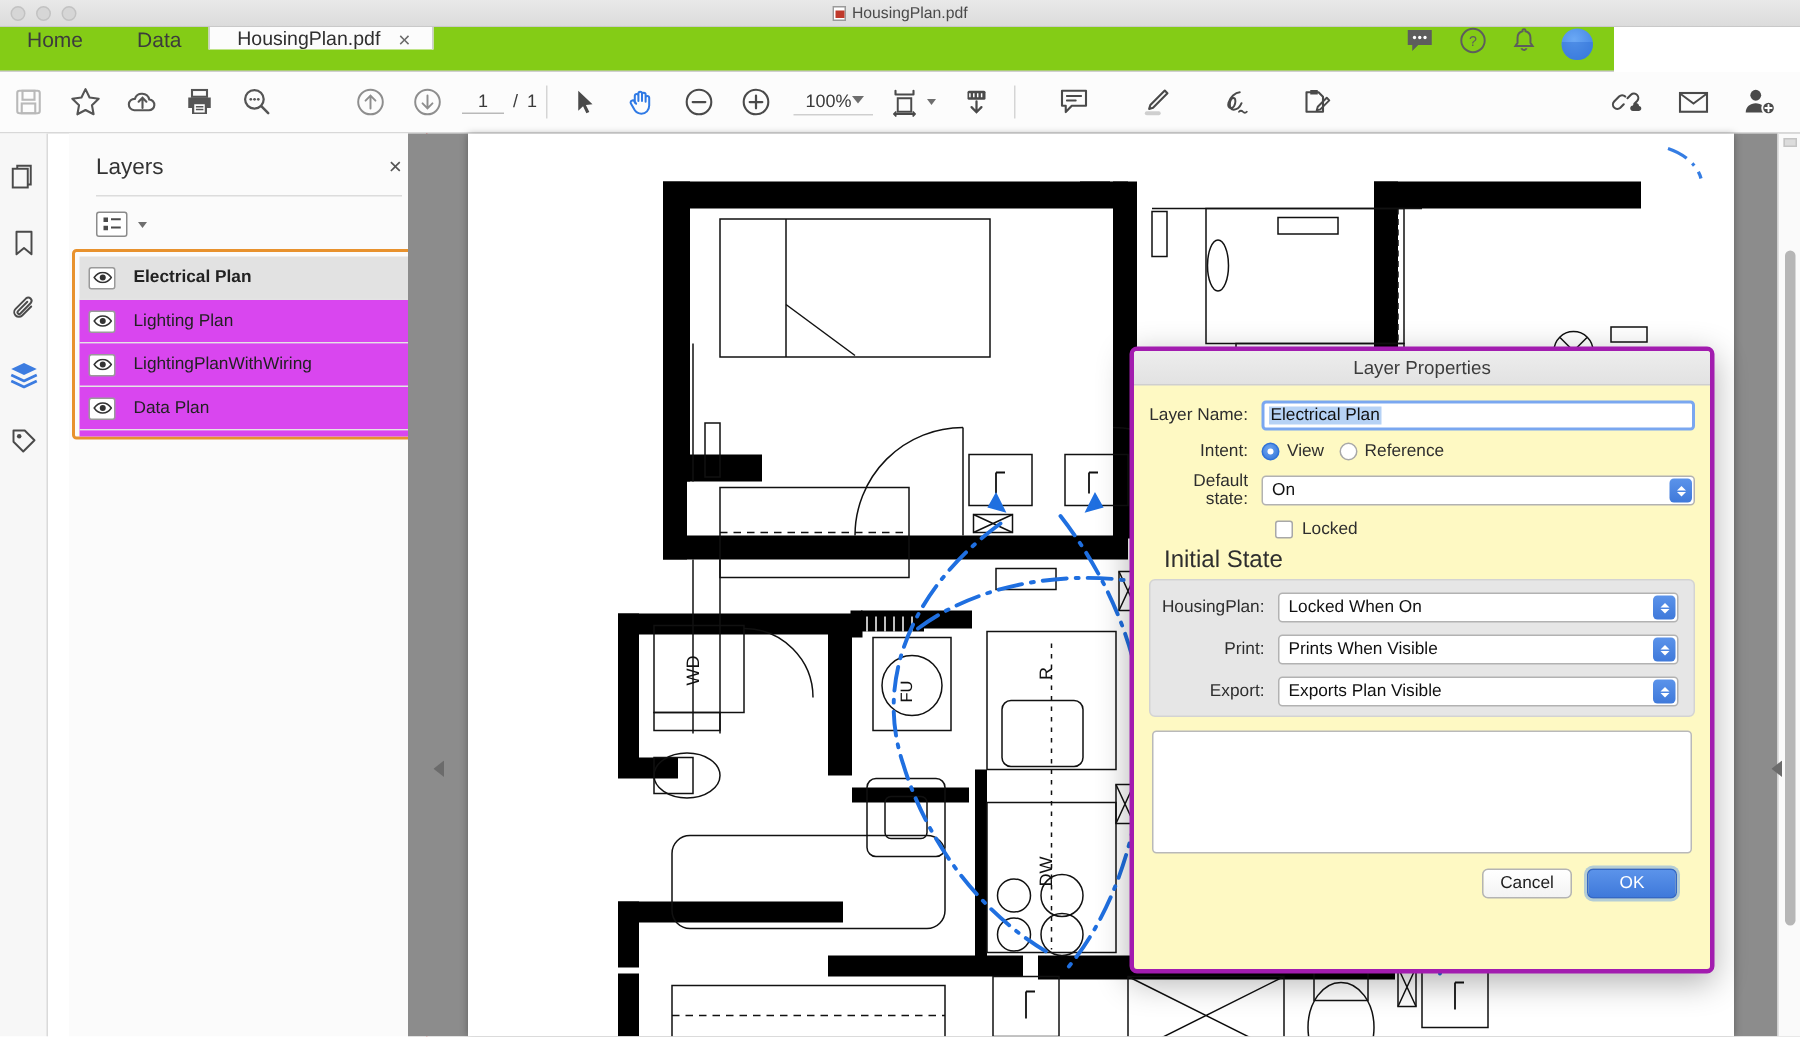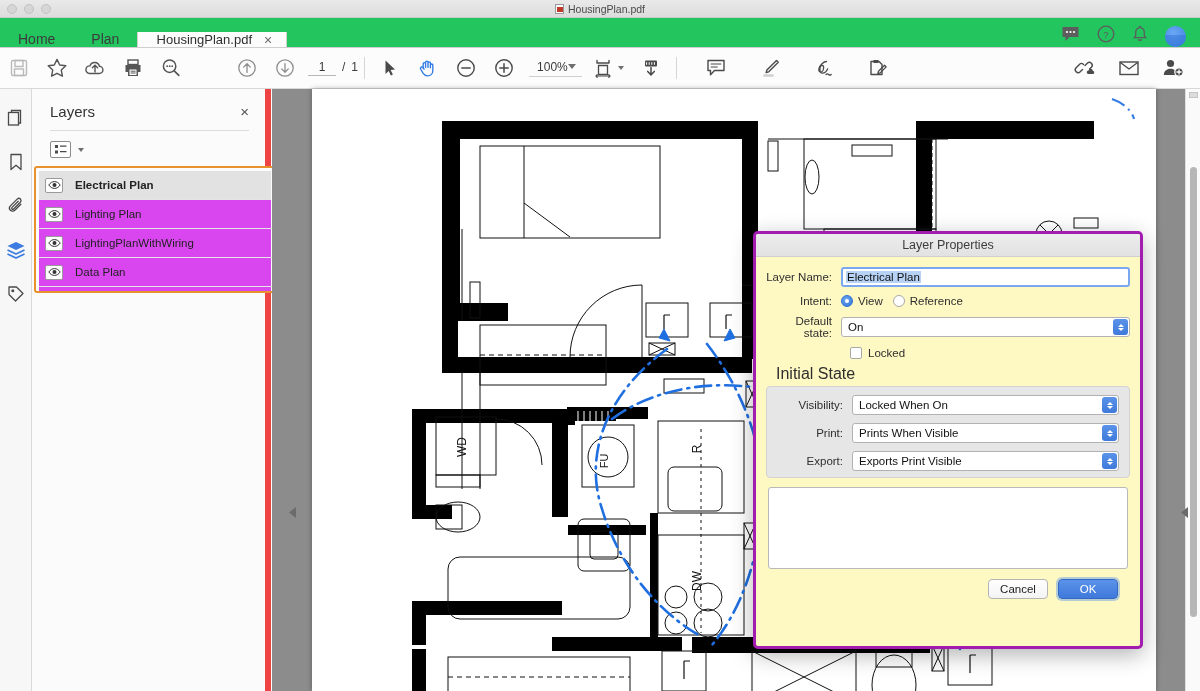--- a/index.html
+++ b/index.html
@@ -20,23 +20,23 @@
     display:flex; align-items:center; justify-content:center;
   }
   .traffic { position:absolute; left:7px; top:4px; display:flex; gap:7px; }
   .tl { width:10px; height:10px; border-radius:50%; background:#d6d6d6; border:1px solid #c2c2c2; }
   .doc-title { font-size:10.5px; color:#4a4a4a; display:flex; align-items:center; gap:4px; }
   .pdf-mini { width:9px; height:10px; background:#fff; border:1px solid #9a9a9a; position:relative; }
   .pdf-mini::after{content:"";position:absolute;left:1px;top:2px;width:6px;height:5px;background:#c0392b;}
 
   
   .tabbar {
-    position:absolute; left:0; top:18px; width:1200px; height:30px;
-    background:#22c55e; border-bottom:1px solid #cfcfcf;
-    display:flex; align-items:flex-end;
+    position:absolute; left:0; top:18px; width:1076px; height:30px;
+    background:#84cc16; border-bottom:1px solid #cfcfcf;
+    display:flex; align-items:flex-start;
   }
   .menu-item {
     display:flex; align-items:center; padding:0 18px;
     font-size:14px; color:#3c3c3c; cursor:default;
   }
   .tab {
     display:flex; align-items:center; gap:12px;
     padding:0 14px 0 18px; background:#fcfcfc;
     border-left:1px solid #cfcfcf; border-right:1px solid #cfcfcf;
     font-size:13px; color:#2f2f2f; min-width:150px; justify-content:center;
@@ -82,22 +82,22 @@
   
   .rail {
     position:absolute; left:0; top:89px; width:32px; height:602px;
     background:#f7f7f7; border-right:1px solid #dadada;
     display:flex; flex-direction:column; align-items:center; padding-top:16px; gap:18px;
   }
   .rail-btn { width:26px;height:26px;display:flex;align-items:center;justify-content:center; }
 
   
   .panel {
-    position:absolute; left:32px; top:89px; width:239px; height:602px;
-    background:#fbfbfb; border-right:6px solid #ef4444;
+    position:absolute; left:46px; top:89px; width:239px; height:602px;
+    background:#fbfbfb; border-right:1px solid #ef4444;
   }
   .panel-head {
     display:flex; align-items:center; justify-content:space-between;
     padding:14px 16px 0 18px;
   }
   .panel-title { font-size:15px; color:#333; }
   .panel-close { font-size:15px; color:#555; line-height:1; }
   .panel-rule { height:1px; background:#dcdcdc; margin:10px 16px 0 18px; }
   .panel-tools { display:flex; align-items:center; gap:7px; padding:10px 0 0 18px; }
   .opts-btn {
@@ -233,21 +233,21 @@
       <span class="tl"></span>
     </div>
     <div class="doc-title">
       <span class="pdf-mini"></span>
       <span>HousingPlan.pdf</span>
     </div>
   </div>
 
   <div class="tabbar">
     <div class="menu-item">Home</div>
-    <div class="menu-item">Plan</div>
+    <div class="menu-item">Data</div>
     <div class="tab">
       <span>HousingPlan.pdf</span>
       <span class="tab-close">×</span>
     </div>
     <div class="tabbar-right">
       <span>
         <svg width="19" height="16" viewBox="0 0 19 16">
             <path d="M1.5 1h16v10h-9l-4 4v-4h-3z" fill="#5d5d5d"></path>
             <circle cx="6" cy="6" r="1.1" fill="#fff"></circle>
             <circle cx="9.5" cy="6" r="1.1" fill="#fff"></circle>
@@ -738,21 +738,21 @@
       </div>
 
       <div class="cbrow">
         <span class="cbox"></span>
         <span class="cb-label">Locked</span>
       </div>
 
       <div class="group-title">Initial State</div>
       <div class="group-box">
         <div class="frow">
-          <span class="flabel">Visibility:</span>
+          <span class="flabel">HousingPlan:</span>
           <span class="fselect">
             <span>Locked When On</span>
             <span class="stepper">
                 <i class="up"></i>
                 <i class="dn"></i>
               </span>
           </span>
         </div>
         <div class="frow">
           <span class="flabel">Print:</span>
@@ -760,21 +760,21 @@
             <span>Prints When Visible</span>
             <span class="stepper">
                 <i class="up"></i>
                 <i class="dn"></i>
               </span>
           </span>
         </div>
         <div class="frow" style="margin-bottom:2px">
           <span class="flabel">Export:</span>
           <span class="fselect">
-            <span>Exports Print Visible</span>
+            <span>Exports Plan Visible</span>
             <span class="stepper">
                 <i class="up"></i>
                 <i class="dn"></i>
               </span>
           </span>
         </div>
       </div>
 
       <div class="notebox"></div>
 

